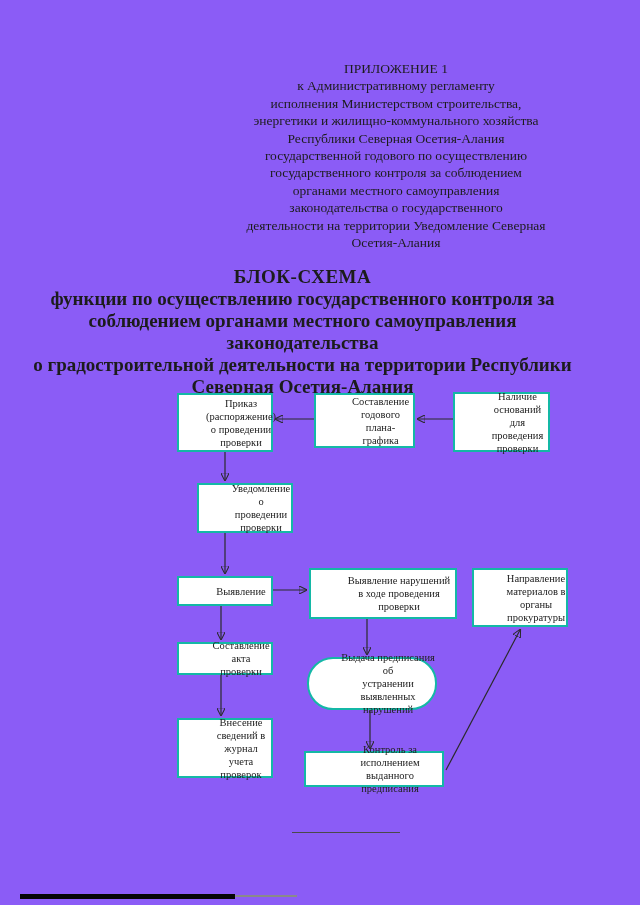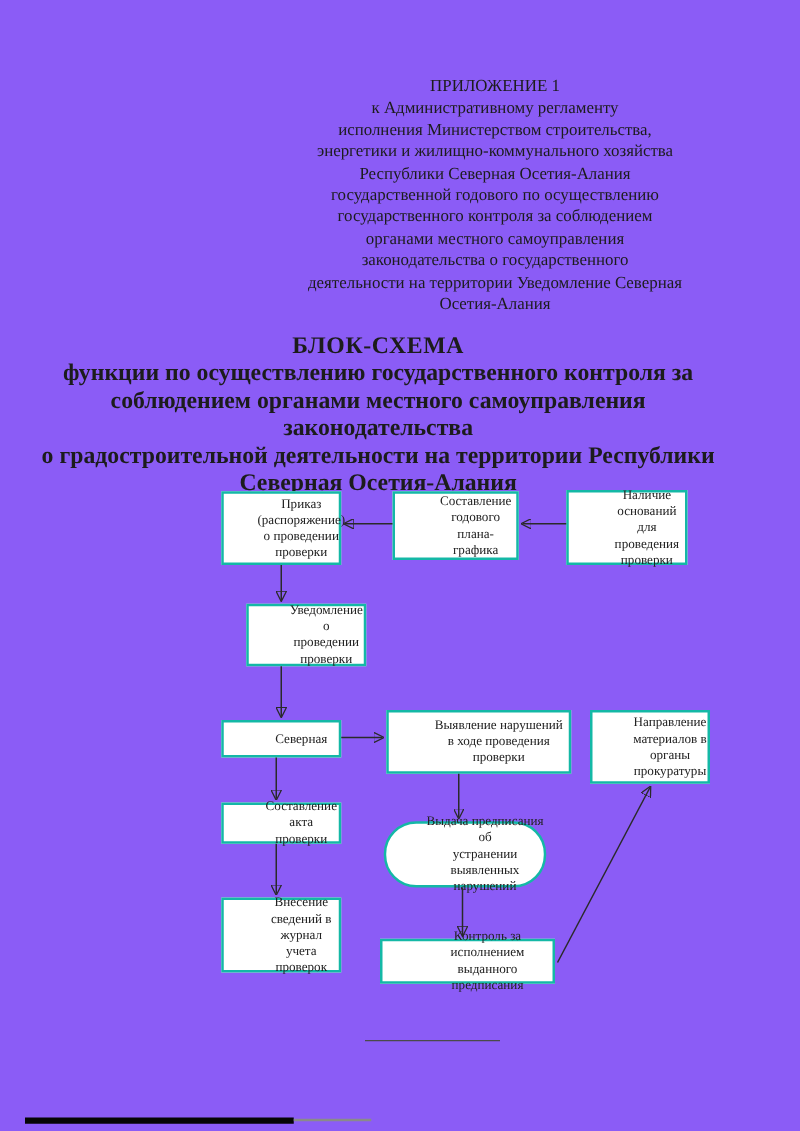--- a/index.html
+++ b/index.html
@@ -85,21 +85,21 @@
 
   <div class="node" style="left:453px;top:392px;width:97px;height:60px;">Наличие
 оснований для
 проведения
 проверки</div>
 
   <div class="node" style="left:161px;top:483px;width:96px;height:50px;margin-left:36px;">Уведомление
 о проведении
 проверки</div>
 
-  <div class="node" style="left:177px;top:576px;width:96px;height:30px;">Северная</div>
+  <div class="node" style="left:177px;top:576px;width:96px;height:30px;">Выявление</div>
 
   <div class="node" style="left:309px;top:568px;width:148px;height:51px;">Выявление нарушений
 в ходе проведения
 проверки</div>
 
   <div class="node" style="left:472px;top:568px;width:96px;height:59px;">Направление
 материалов в
 органы
 прокуратуры</div>
 

